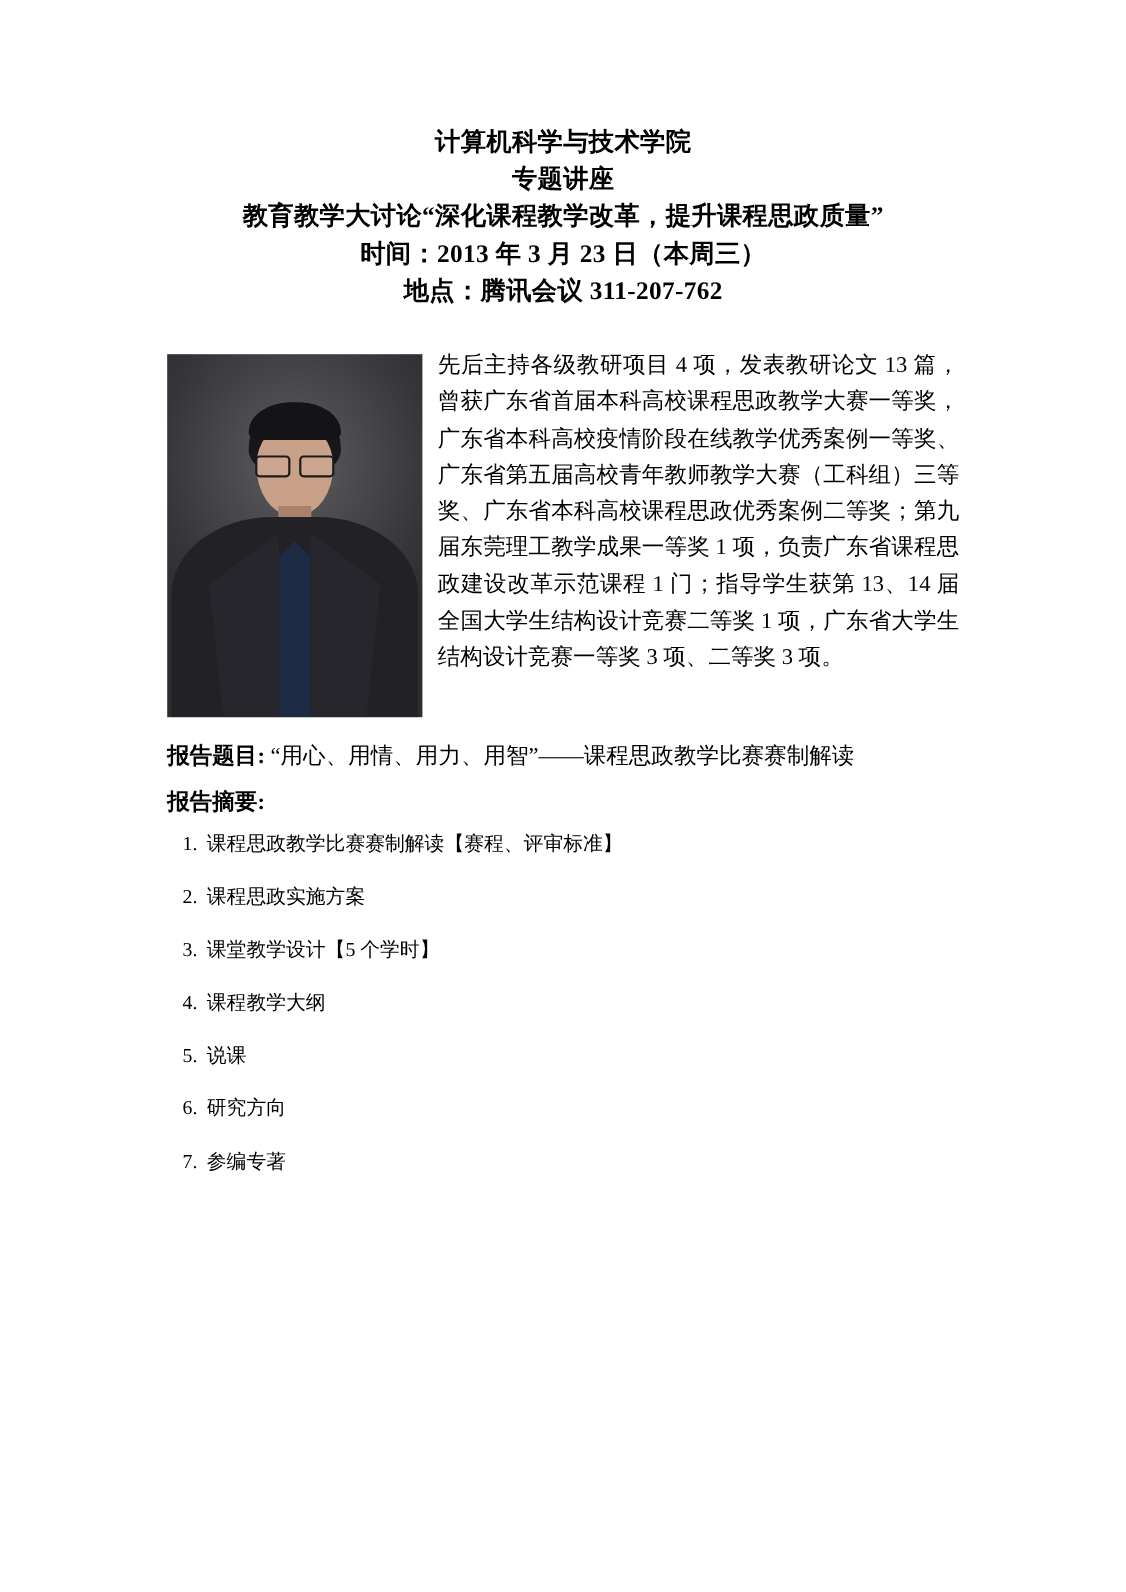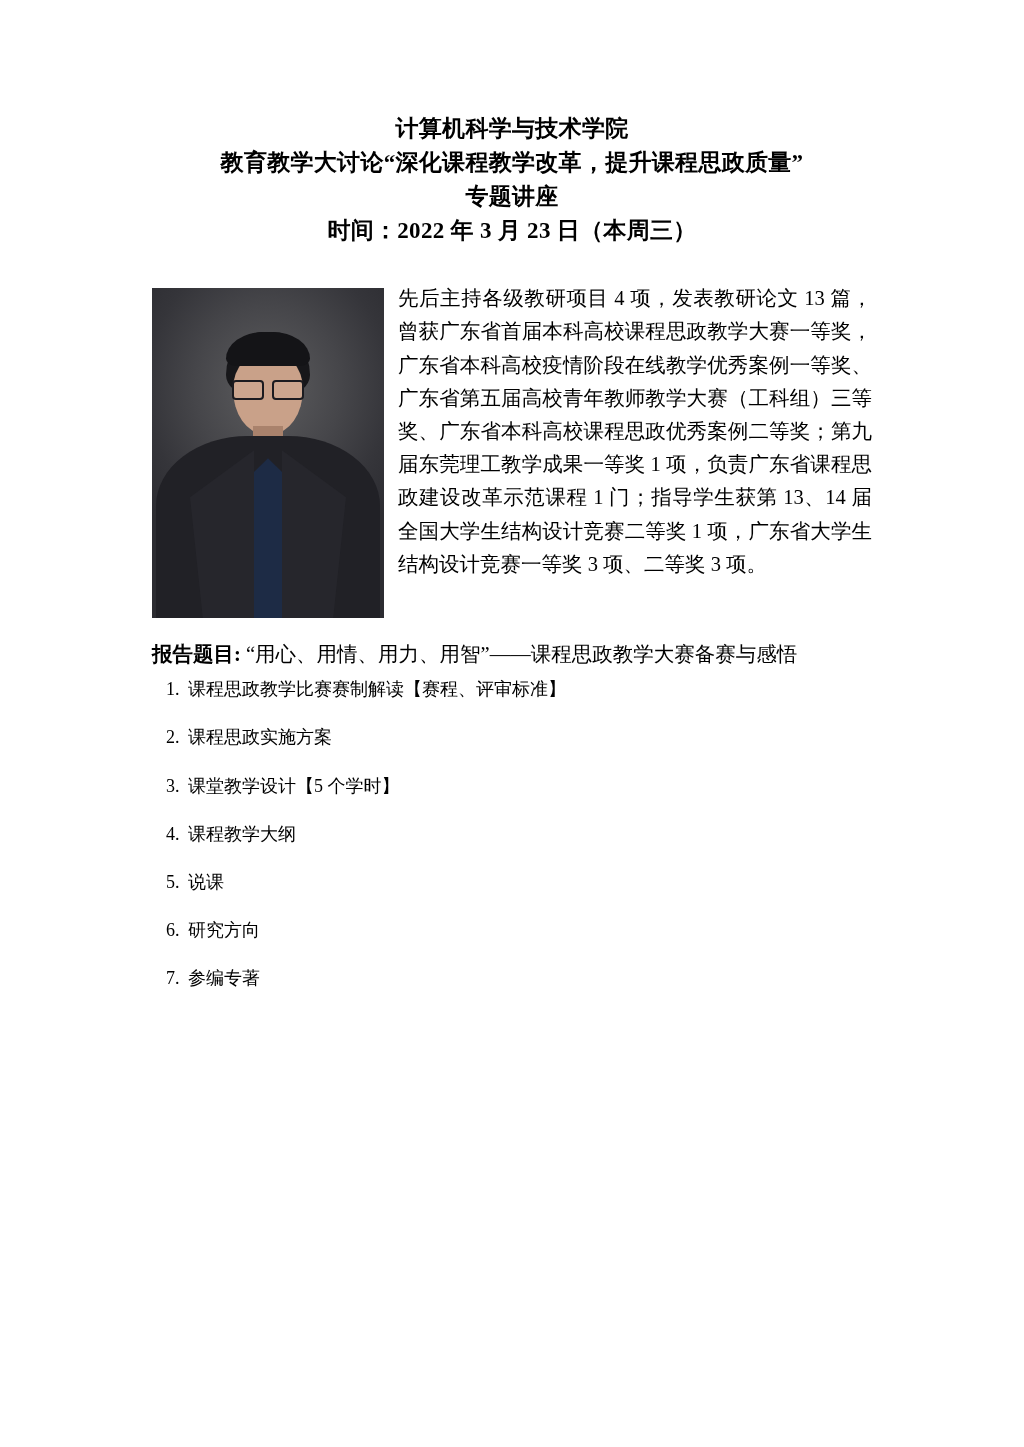--- a/index.html
+++ b/index.html
@@ -180,23 +180,24 @@
   }
 </style>
 </head>
 <body>
 
 <div class="page">
   <div class="content">
 
     <div class="title-block">
       <div class="title-line">计算机科学与技术学院</div>
+      <div class="title-line">专题讲座</div>
       <div class="title-line sub">教育教学大讨论“深化课程教学改革，提升课程思政质量”</div>
-      <div class="title-line">专题讲座</div>
-      <div class="title-line">时间：2022 年 3 月 23 日（本周三）</div>
+      <div class="title-line">时间：2013 年 3 月 23 日（本周三）</div>
+      <div class="title-line">地点：腾讯会议 311-207-762</div>
     </div>
 
     <div class="body-block">
       <div class="portrait">
         <div class="hair"></div>
         <div class="face"></div>
         <div class="hair-top"></div>
         <div class="glasses"></div>
         <div class="neck"></div>
         <div class="shoulders"></div>
@@ -204,23 +205,24 @@
         <div class="lapel-l"></div>
         <div class="lapel-r"></div>
       </div>
 
       <p class="para">先后主持各级教研项目 4 项，发表教研论文 13 篇，曾获广东省首届本科高校课程思政教学大赛一等奖，广东省本科高校疫情阶段在线教学优秀案例一等奖、广东省第五届高校青年教师教学大赛（工科组）三等奖、广东省本科高校课程思政优秀案例二等奖；第九届东莞理工教学成果一等奖 1 项，负责广东省课程思政建设改革示范课程 1 门；指导学生获第 13、14 届全国大学生结构设计竞赛二等奖 1 项，广东省大学生结构设计竞赛一等奖 3 项、二等奖 3 项。</p>
       <div class="clear"></div>
     </div>
 
     <div class="topic">
       <span class="bold-label">报告题目:</span>
-      <span>“用心、用情、用力、用智”——课程思政教学大赛备赛与感悟</span>
+      <span>“用心、用情、用力、用智”——课程思政教学比赛赛制解读</span>
     </div>
 
+    <div class="summary-label">报告摘要:</div>
 
     <ol class="summary">
       <li>课程思政教学比赛赛制解读【赛程、评审标准】</li>
       <li>课程思政实施方案</li>
       <li>课堂教学设计【5 个学时】</li>
       <li>课程教学大纲</li>
       <li>说课</li>
       <li>研究方向</li>
       <li>参编专著</li>
     </ol>

